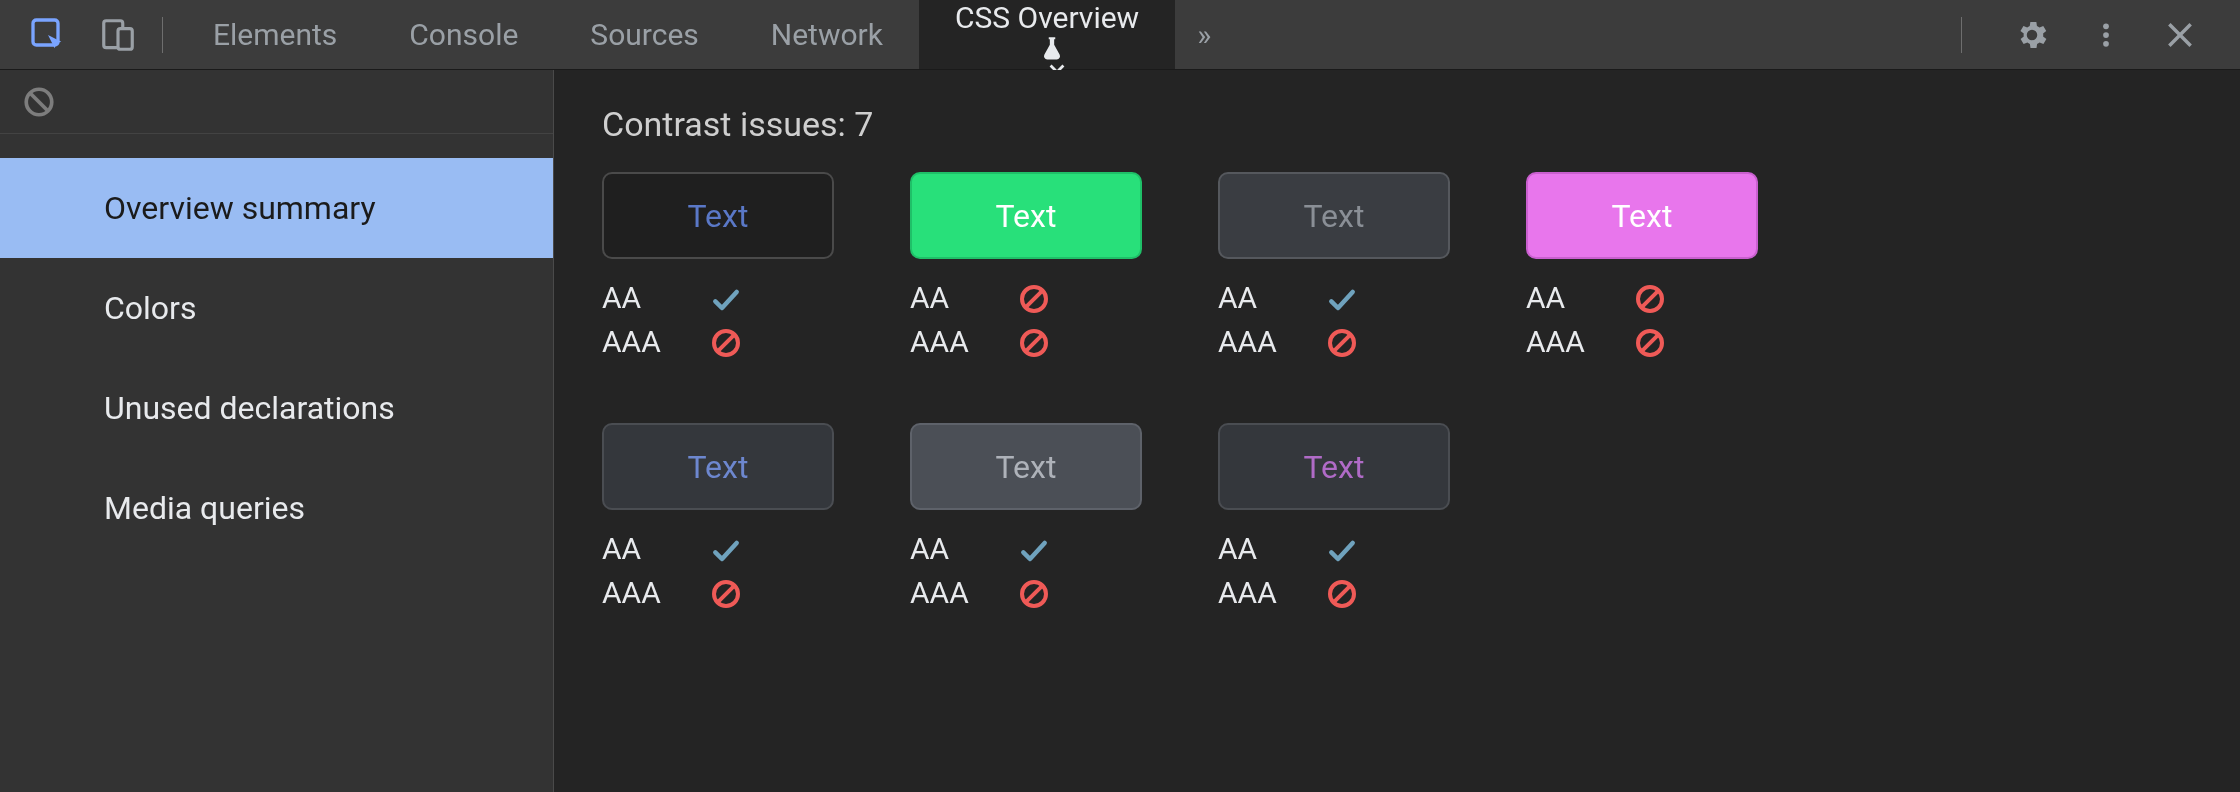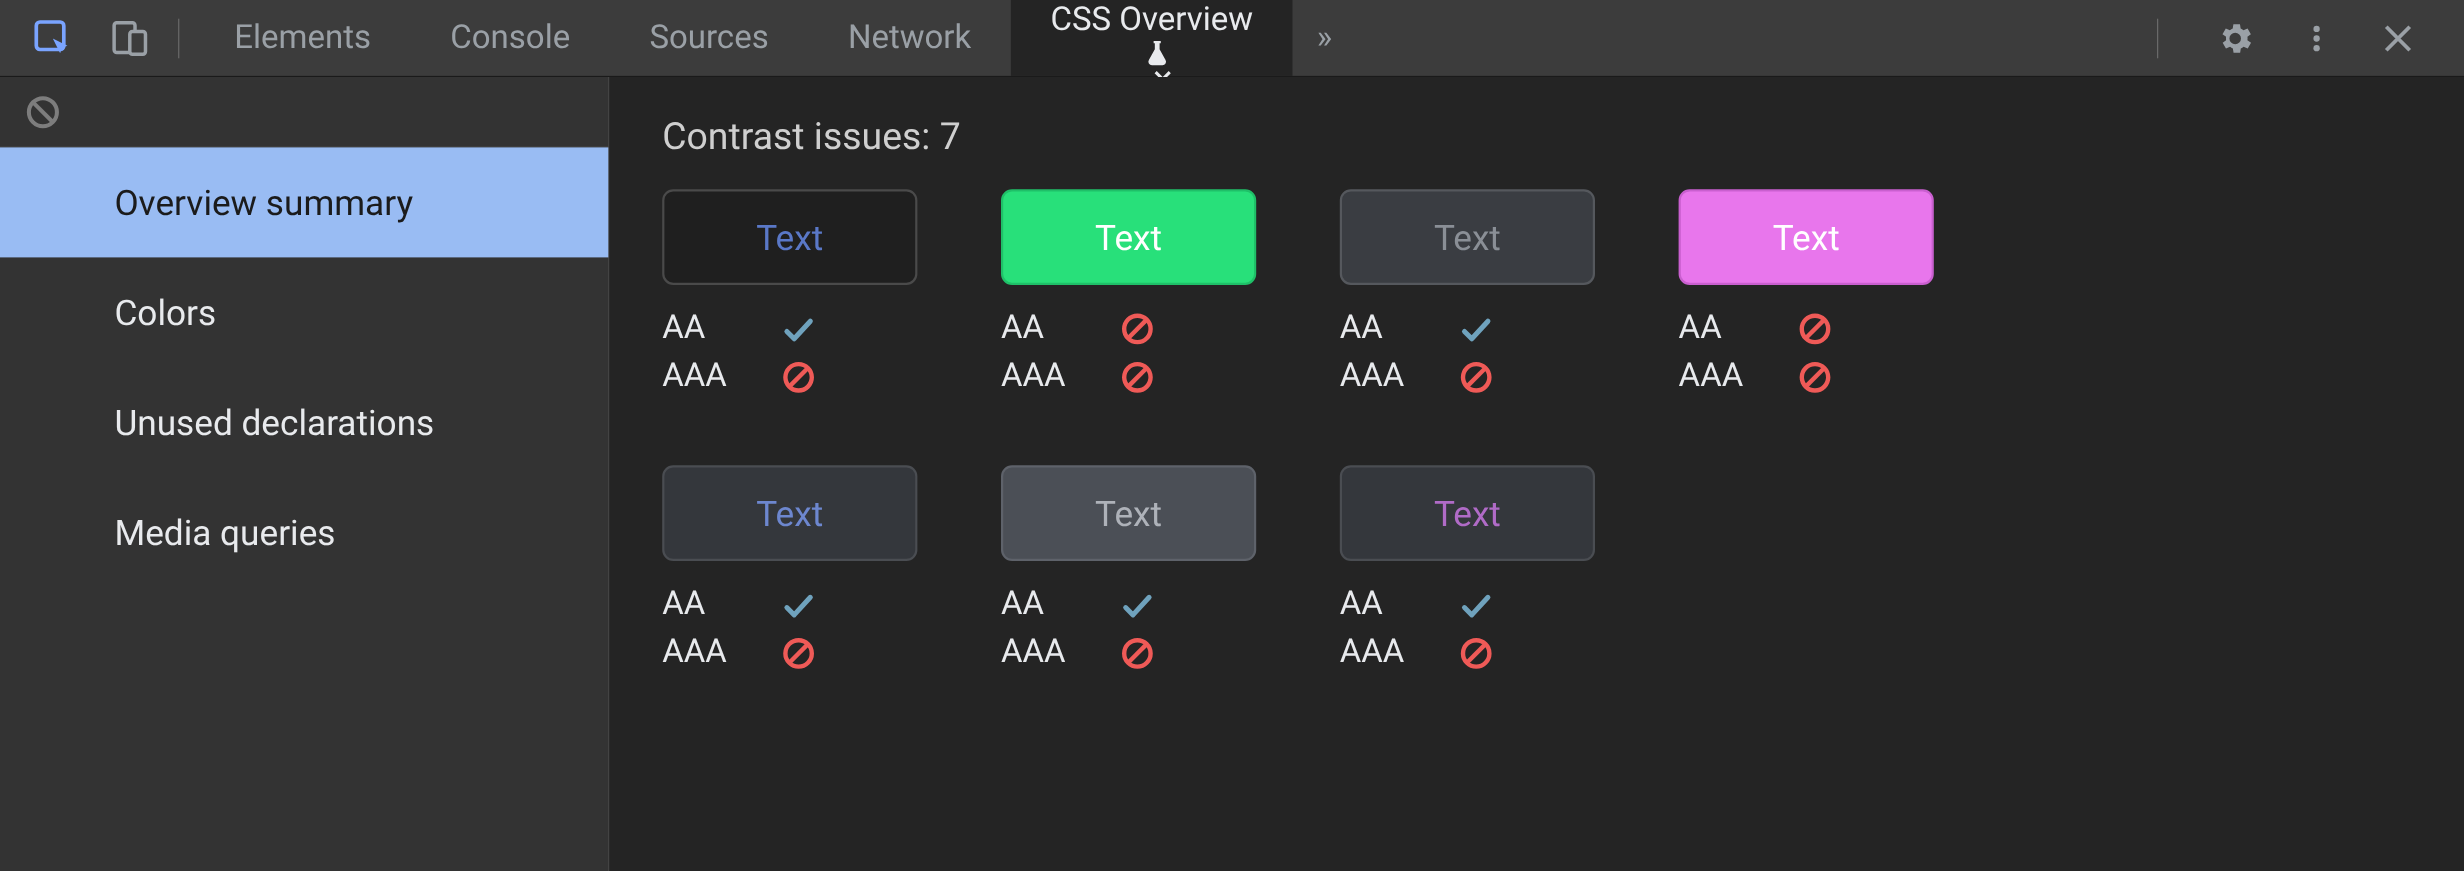--- a/index.html
+++ b/index.html
@@ -95,21 +95,21 @@
   .sidebar-toolbar {
     height: 64px;
     display: flex;
     align-items: center;
     padding-left: 22px;
     border-bottom: 1px solid #434343;
   }
   .sidebar-toolbar .ban {
     color: #7d7d7d;
   }
-  .side-items { display: flex; flex-direction: column; }
+  .side-items { display: flex; flex-direction: column; margin-top: 24px; }
   .side-item {
     height: 100px;
     display: flex;
     align-items: center;
     padding-left: 104px;
     font-size: 32px;
     color: #e8eaed;
     cursor: pointer;
   }
   .side-item.selected {

